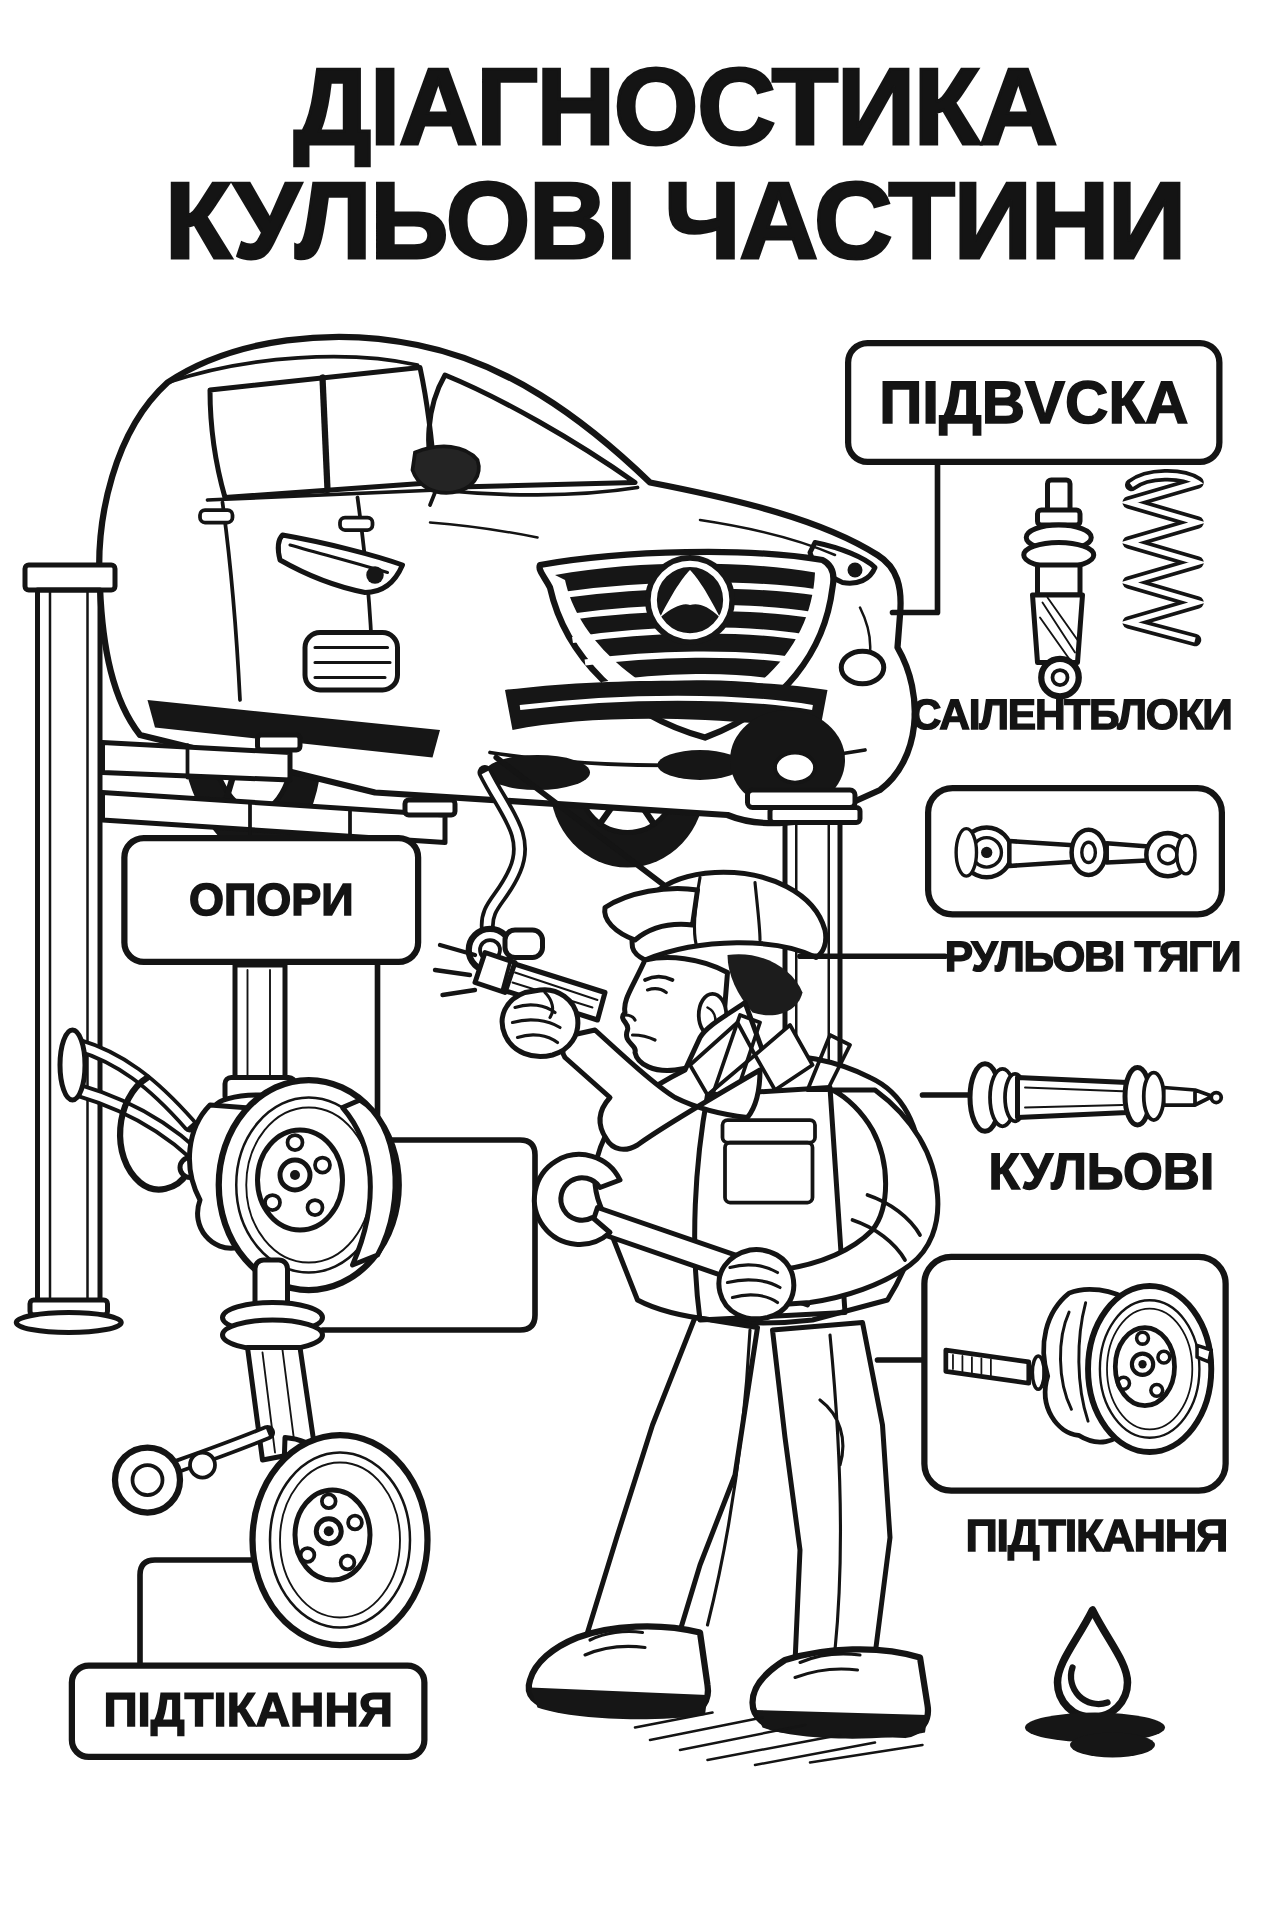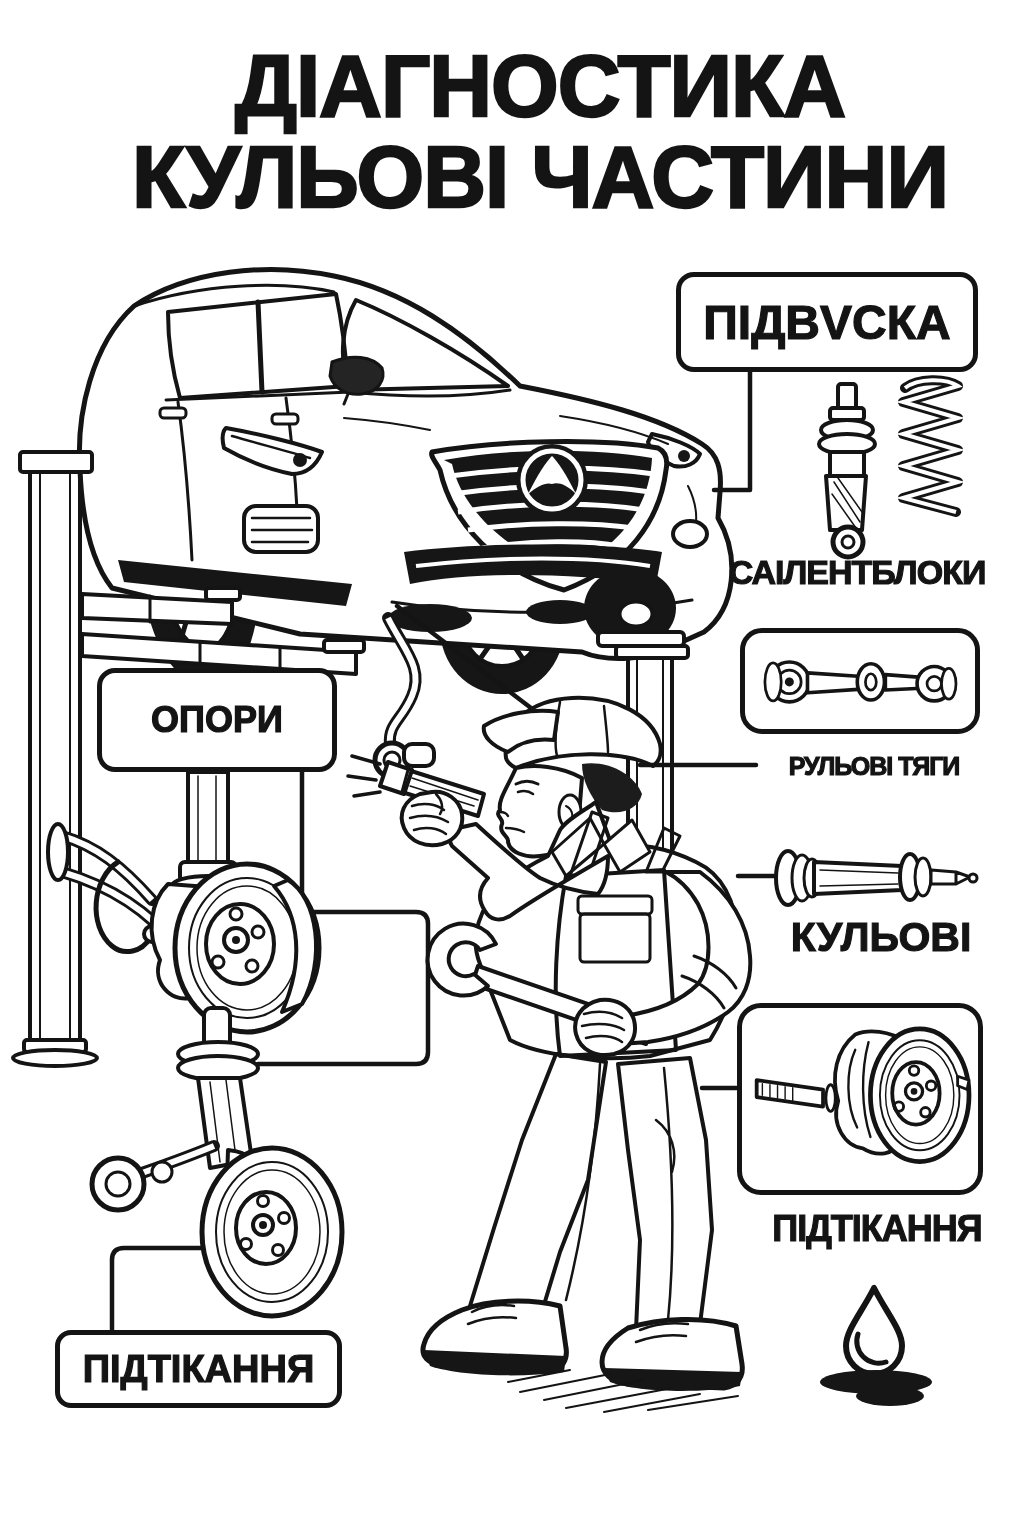--- a/index.html
+++ b/index.html
@@ -320,21 +320,21 @@
         <ellipse cx="132" cy="54" rx="15" ry="20" class="w k" stroke-width="4"></ellipse>
         <ellipse cx="132" cy="54" rx="6" ry="9" class="k" stroke-width="3"></ellipse>
         <path class="w k" stroke-width="4" d="M148,46 L188,49 L188,61 L148,63 Z"></path>
         <circle cx="202" cy="56" r="19" class="w k" stroke-width="4"></circle>
         <circle cx="202" cy="56" r="8" class="k" stroke-width="3"></circle>
         <ellipse cx="218" cy="56" rx="8" ry="17" class="w k" stroke-width="3"></ellipse>
       </g>
     </svg>
   </div>
 
-  <div class="flabel" style="left:758px;top:746px;width:232px;height:40px;font-size:25px;letter-spacing:-1px;">
+  <div class="flabel" style="left:758px;top:746px;width:232px;height:40px;font-size:34px;letter-spacing:-1px;">
     <span>РУЛЬОВІ ТЯГИ</span>
   </div>
 
   <div class="flabel" style="left:798px;top:914px;width:166px;height:46px;font-size:41px;">
     <span>КУЛЬОВІ</span>
   </div>
 
   <div class="pbox" style="left:737px;top:1003px;width:246px;height:192px;border-radius:24px;">
     <svg viewBox="0 0 246 192" width="236" height="182">
       <g class="k">

